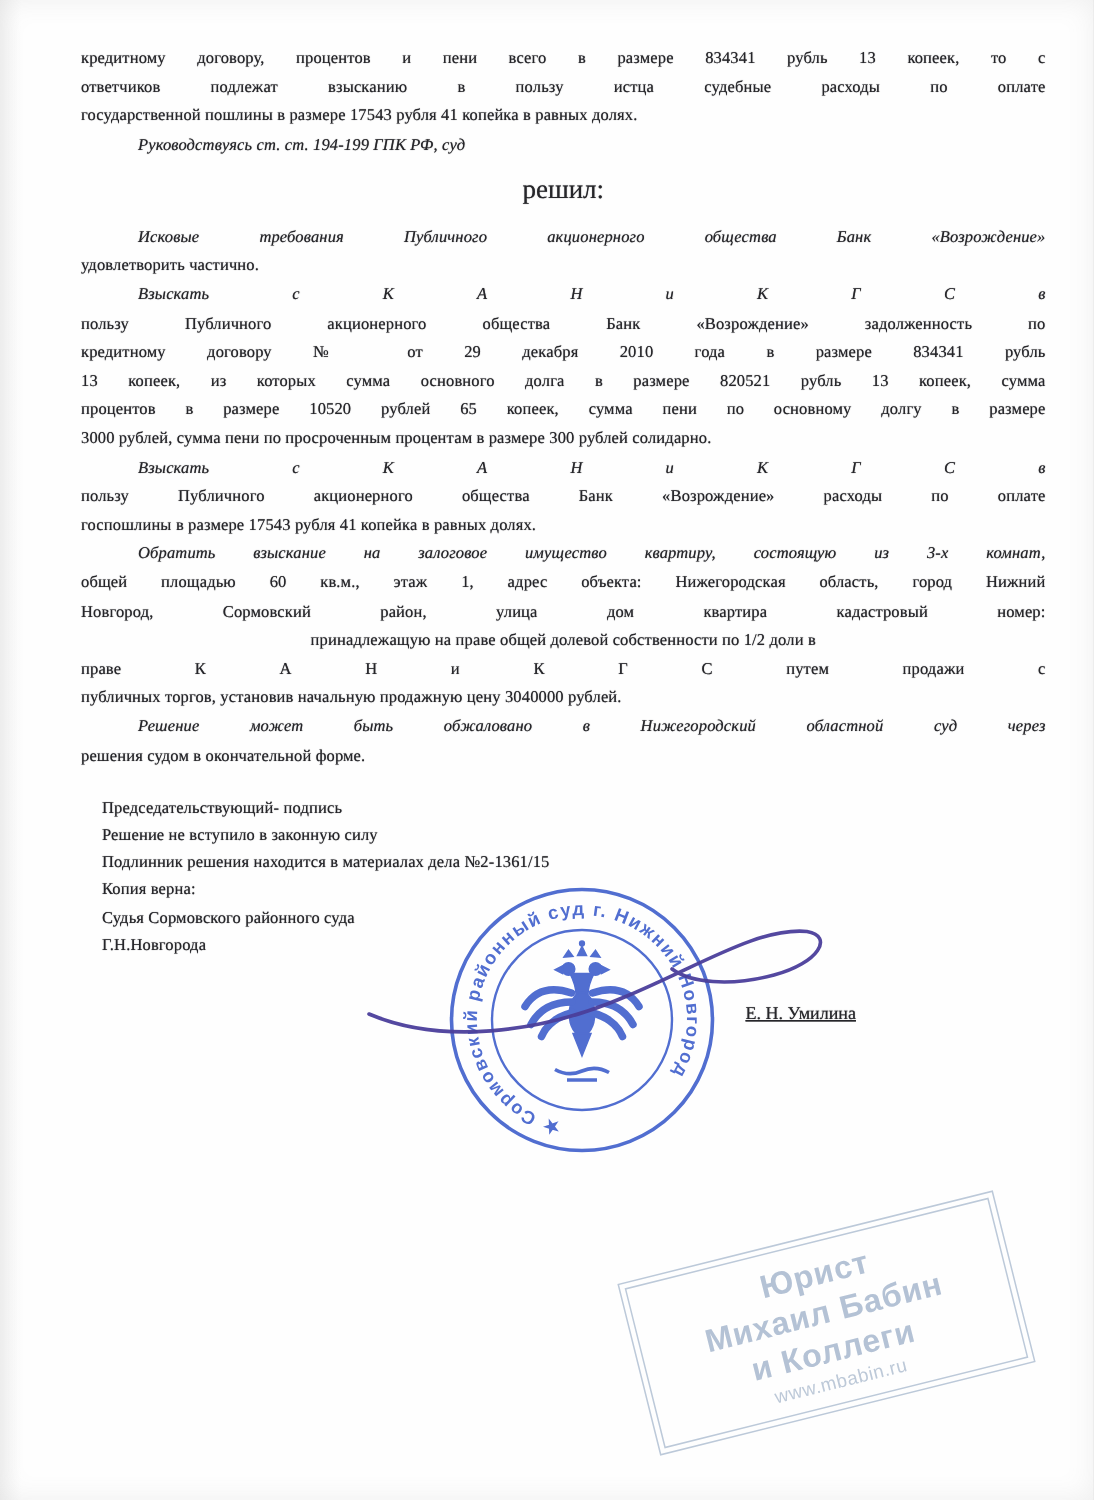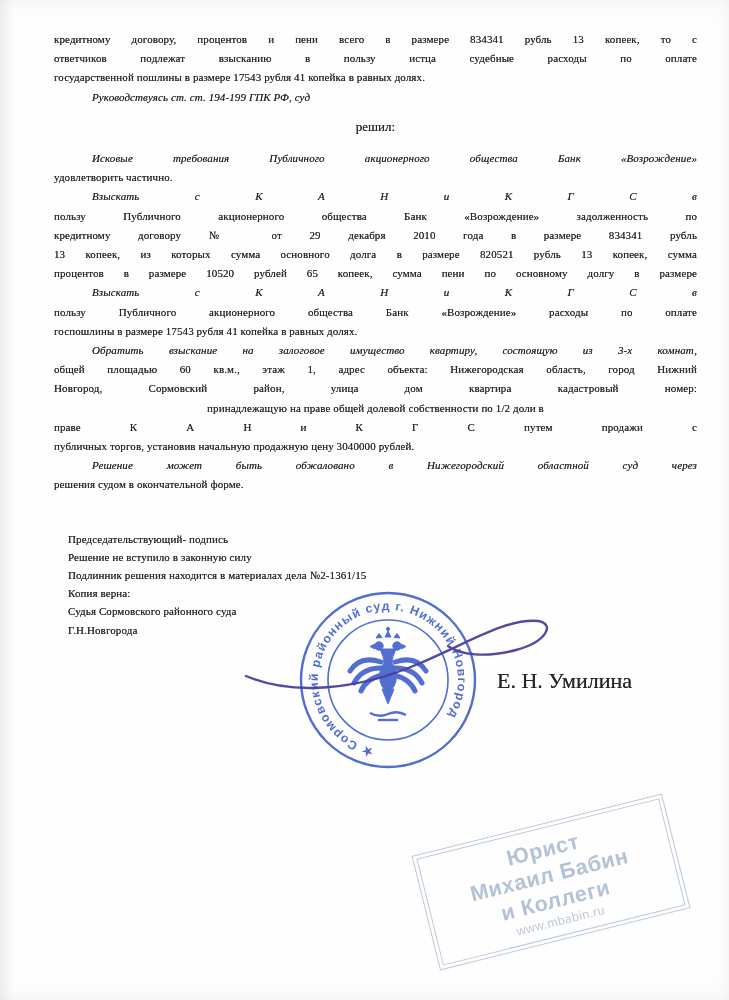--- a/index.html
+++ b/index.html
@@ -11,28 +11,29 @@
   .doc { position:absolute; left:54px; top:30px; width:643px; }
   .ln {
     font-size:11px; line-height:19.2px;
     text-shadow:0 0 0.6px rgba(30,30,34,0.75);
     letter-spacing:0.1px;
   }
   .j    { text-align:justify; text-align-last:justify; }
   .ind  { text-indent:38px;font-style:italic; }
   .right{ text-align:center; }
   .reshil {
-    font-size:13px; line-height:19.2px; text-align:center;
+    font-size:18px; line-height:19.2px; text-align:center;
     margin:10px 0 13px; text-shadow:0 0 0.6px rgba(30,30,34,0.75);
   }
-  .footer { margin-top:35px; padding-left:14px; }
+  .footer { margin-top:16px; padding-left:14px; }
   .footer .ln { line-height:18.2px; }
   .judge-name {
-    position:absolute; left:497px; top:668px; font-size:22px;
+    position:absolute; left:497px; top:668px; font-size:12px;
     text-shadow:0 0 0.6px rgba(30,30,34,0.75);
+    text-decoration:underline;
   }
   .stamp {
     position:absolute; left:288px; top:583px;
     filter:blur(0.45px); opacity:0.92; pointer-events:none;
   }
   .signature {
     position:absolute; left:238px; top:598px;
     filter:blur(0.3px); opacity:0.95; pointer-events:none;
   }
   .watermark {
@@ -73,20 +74,21 @@
       <div class="ln ind j">Исковые требования Публичного акционерного общества Банк «Возрождение»</div>
       <div class="ln">удовлетворить частично.</div>
     </div>
 
     <div class="para">
       <div class="ln ind j">Взыскать&nbsp;с&nbsp;К А Н и&nbsp;К Г С в</div>
       <div class="ln j">пользу Публичного акционерного общества Банк «Возрождение» задолженность по</div>
       <div class="ln j">кредитному&nbsp;договору&nbsp;№ от&nbsp;29&nbsp;декабря&nbsp;2010&nbsp;года&nbsp;в&nbsp;размере&nbsp;834341&nbsp;рубль</div>
       <div class="ln j">13 копеек, из которых сумма основного долга в размере 820521 рубль 13 копеек, сумма</div>
       <div class="ln j">процентов в размере 10520 рублей 65 копеек, сумма пени по основному долгу в размере</div>
+      <div class="ln">3000 рублей, сумма пени по просроченным процентам в размере 300 рублей солидарно.</div>
     </div>
 
     <div class="para">
       <div class="ln ind j">Взыскать&nbsp;с&nbsp;К А Н и&nbsp;К Г С в</div>
       <div class="ln j">пользу Публичного акционерного общества Банк «Возрождение» расходы по оплате</div>
       <div class="ln">госпошлины в размере 17543 рубля 41 копейка в равных долях.</div>
     </div>
 
     <div class="para">
       <div class="ln ind j">Обратить взыскание на залоговое имущество квартиру, состоящую из 3-х комнат,</div>

